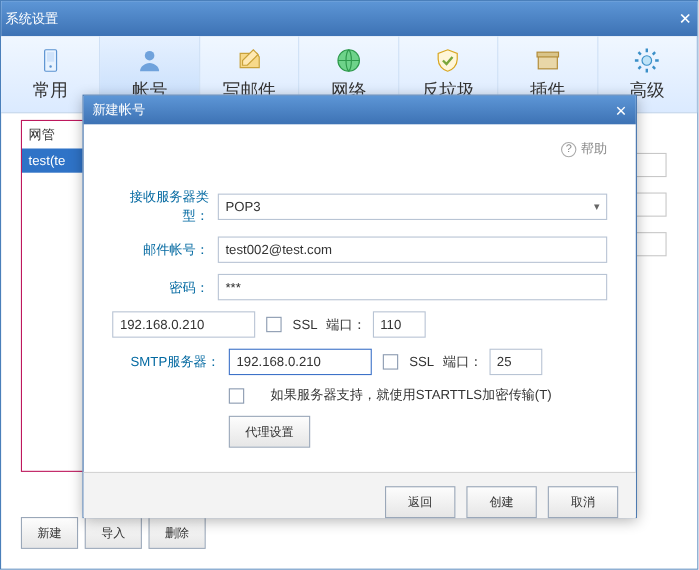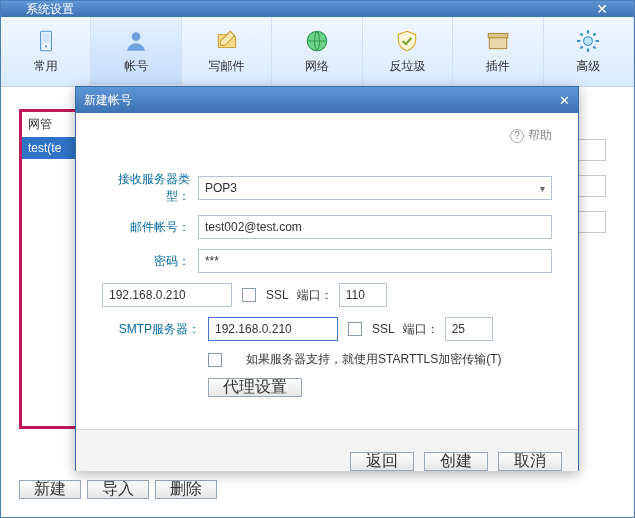--- a/index.html
+++ b/index.html
@@ -1,36 +1,36 @@
 <!DOCTYPE html>
 <html><head>
 <meta charset="utf-8">
 <style>
 html,body{margin:0;padding:0;font-family:"Microsoft YaHei","SimSun",sans-serif;font-size:12px;color:#333;background:#f0f0f0}
 *{box-sizing:border-box}
 
 
 .win-main{width:635px;height:518px;background:#fff;position:relative;border:1px solid #4a7fba;overflow:hidden}
-.titlebar{height:16px;background:linear-gradient(#5d96d6,#3d72b4);color:#fff;display:flex;align-items:center;padding:0 25px;justify-content:space-between}
+.titlebar{height:32px;background:linear-gradient(#5d96d6,#3d72b4);color:#fff;display:flex;align-items:center;padding:0 4px;justify-content:space-between}
 .titlebar .close{width:14px;height:14px;display:flex;align-items:center;justify-content:center;font-size:14px;line-height:1;cursor:default}
 
 
 .toolbar{height:70px;background:linear-gradient(#f0f7ff,#dbeaff);border-bottom:1px solid #c0d3ea;display:flex}
 .tab{flex:1;display:flex;flex-direction:column;align-items:center;justify-content:center;gap:4px;border-right:1px solid #cfe0f5;cursor:default}
 .tab.active{background:linear-gradient(#e6f1ff,#c4dcfb);border-bottom:2px solid #e6f1ff;margin-bottom:-1px}
 .tab svg{width:26px;height:26px}
-.tab-label{font-size:12px;color:#333}
+.tab-label{font-size:16px;color:#333}
 
 
 .body-area{position:absolute;top:98px;left:0;right:0;bottom:0;padding:10px 18px}
-.side-list{width:74px;height:320px;border:3px solid #be185d;background:#fff}
+.side-list{width:74px;height:320px;border:1px solid #be185d;background:#fff}
 .side-item{padding:4px 6px}
 .side-item.sel{background:#2f73c7;color:#fff}
 .bottom-btns{position:absolute;bottom:18px;left:18px;display:flex;gap:6px}
-.btn{height:19px;padding:0 14px;border:1px solid #9aa7b8;background:linear-gradient(#fdfdfd,#e6e6e6);font-size:16px;display:inline-flex;align-items:center;cursor:default}
+.btn{height:29px;padding:0 14px;border:1px solid #9aa7b8;background:linear-gradient(#fdfdfd,#e6e6e6);font-size:11px;display:inline-flex;align-items:center;cursor:default}
 .field-stub{position:absolute;right:28px;width:40px;height:22px;border:1px solid #c8c8c8;background:#fff}
 
 
 .dialog{position:absolute;left:74px;top:85px;width:504px;height:385px;background:#fff;border:1px solid #3a6ca8;box-shadow:0 3px 12px rgba(0,0,0,.3)}
 .dlg-titlebar{height:26px;background:linear-gradient(#5d96d6,#3d72b4);color:#fff;display:flex;align-items:center;justify-content:space-between;padding:4px 8px}
 .dlg-titlebar .close{font-size:13px;cursor:default}
 .dlg-body{padding:18px 26px 0 26px;position:relative;height:316px}
 .help{position:absolute;top:14px;right:26px;color:#888;font-size:12px;display:flex;align-items:center;gap:4px;cursor:default}
 .help .q{width:14px;height:14px;border:1px solid #aaa;border-radius:50%;display:inline-flex;align-items:center;justify-content:center;font-size:10px;color:#888}
 .form{margin-top:40px}

